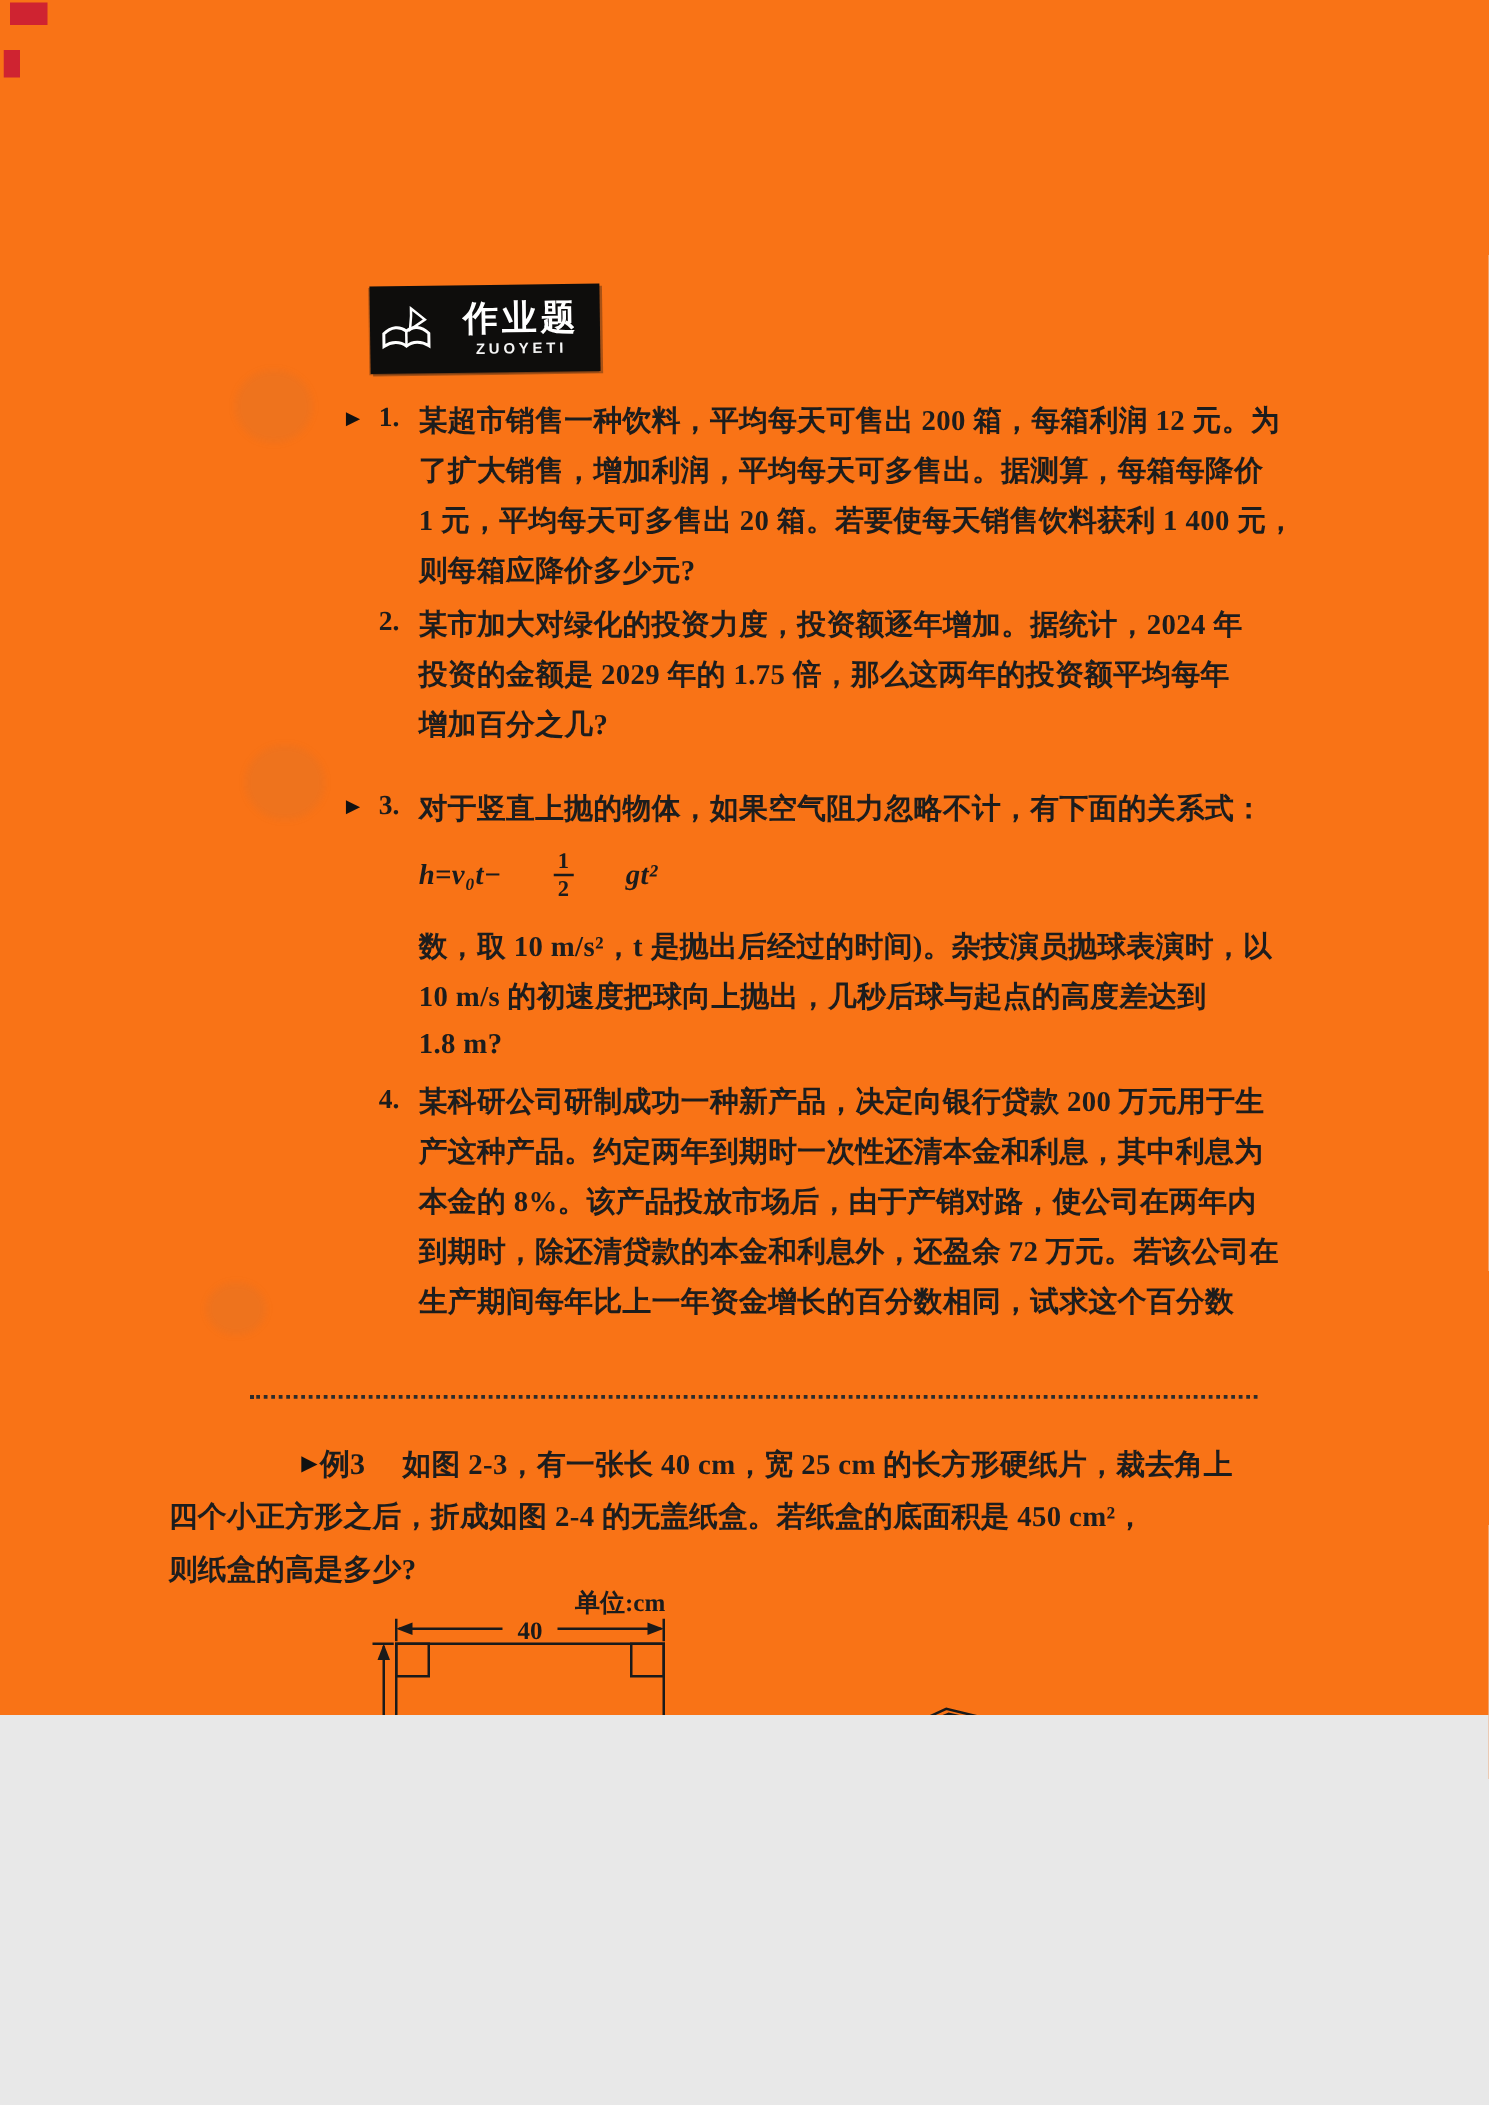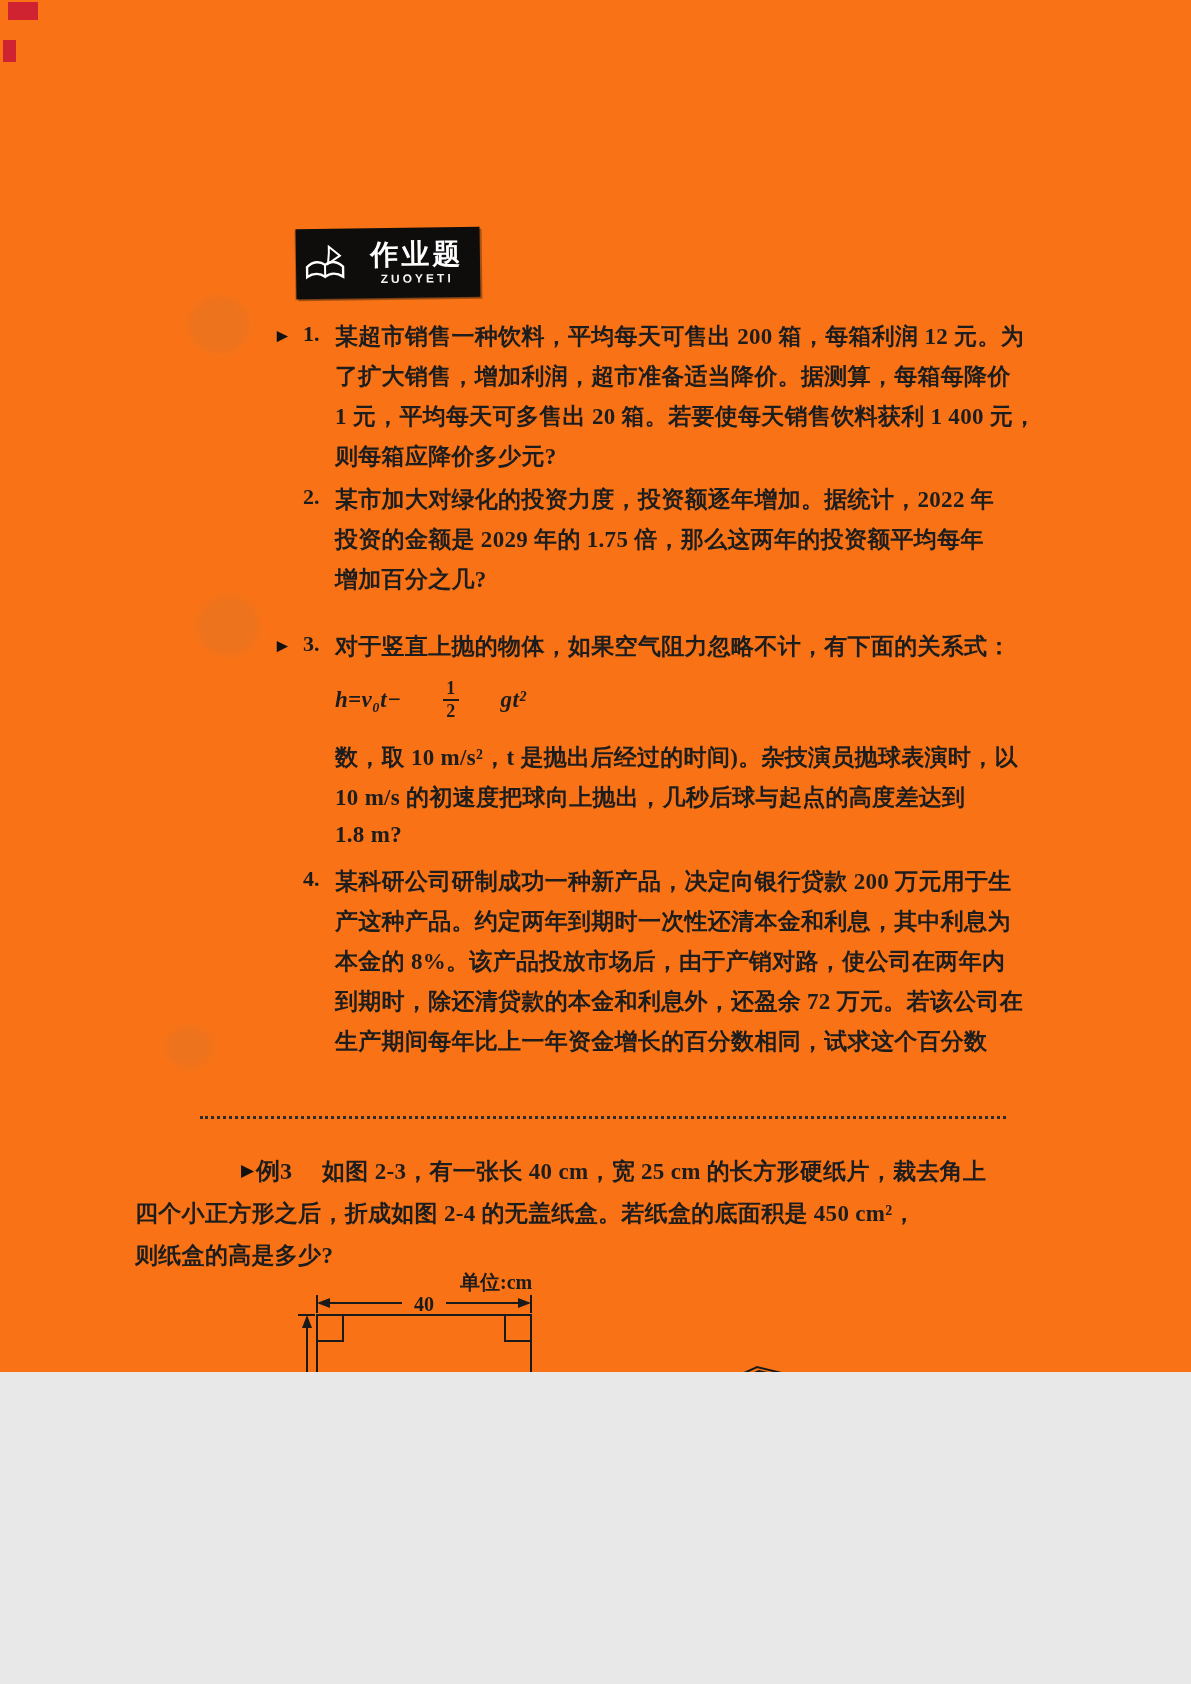--- a/index.html
+++ b/index.html
@@ -76,28 +76,28 @@
     <div class="badge-text">
       <div class="badge-title">作业题</div>
       <div class="badge-sub">ZUOYETI</div>
     </div>
   </div>
 
   <div>
     <div class="pmarker" style="left:273px;top:326px;">►</div>
     <div class="pnum" style="left:303px;top:321px;">1.</div>
     <div class="bl" style="left:335px;top:321px;">某超市销售一种饮料，平均每天可售出 200 箱，每箱利润 12 元。为</div>
-    <div class="bl" style="left:335px;top:361px;">了扩大销售，增加利润，超市准备适当降价。据测算，每箱每降价</div>
+    <div class="bl" style="left:335px;top:361px;">了扩大销售，增加利润，平均每天可多售出。据测算，每箱每降价</div>
     <div class="bl" style="left:335px;top:401px;">1 元，平均每天可多售出 20 箱。若要使每天销售饮料获利 1 400 元，</div>
     <div class="bl" style="left:335px;top:441px;">则每箱应降价多少元?</div>
   </div>
 
   <div>
     <div class="pnum" style="left:303px;top:484px;">2.</div>
-    <div class="bl" style="left:335px;top:484px;">某市加大对绿化的投资力度，投资额逐年增加。据统计，2022 年</div>
+    <div class="bl" style="left:335px;top:484px;">某市加大对绿化的投资力度，投资额逐年增加。据统计，2024 年</div>
     <div class="bl" style="left:335px;top:524px;">投资的金额是 2029 年的 1.75 倍，那么这两年的投资额平均每年</div>
     <div class="bl" style="left:335px;top:564px;">增加百分之几?</div>
   </div>
 
   <div>
     <div class="pmarker" style="left:273px;top:636px;">►</div>
     <div class="pnum" style="left:303px;top:631px;">3.</div>
     <div class="bl" style="left:335px;top:631px;">对于竖直上抛的物体，如果空气阻力忽略不计，有下面的关系式：</div>
     <div class="formula-line">
       <span class="mi">h=v₀t−</span>

